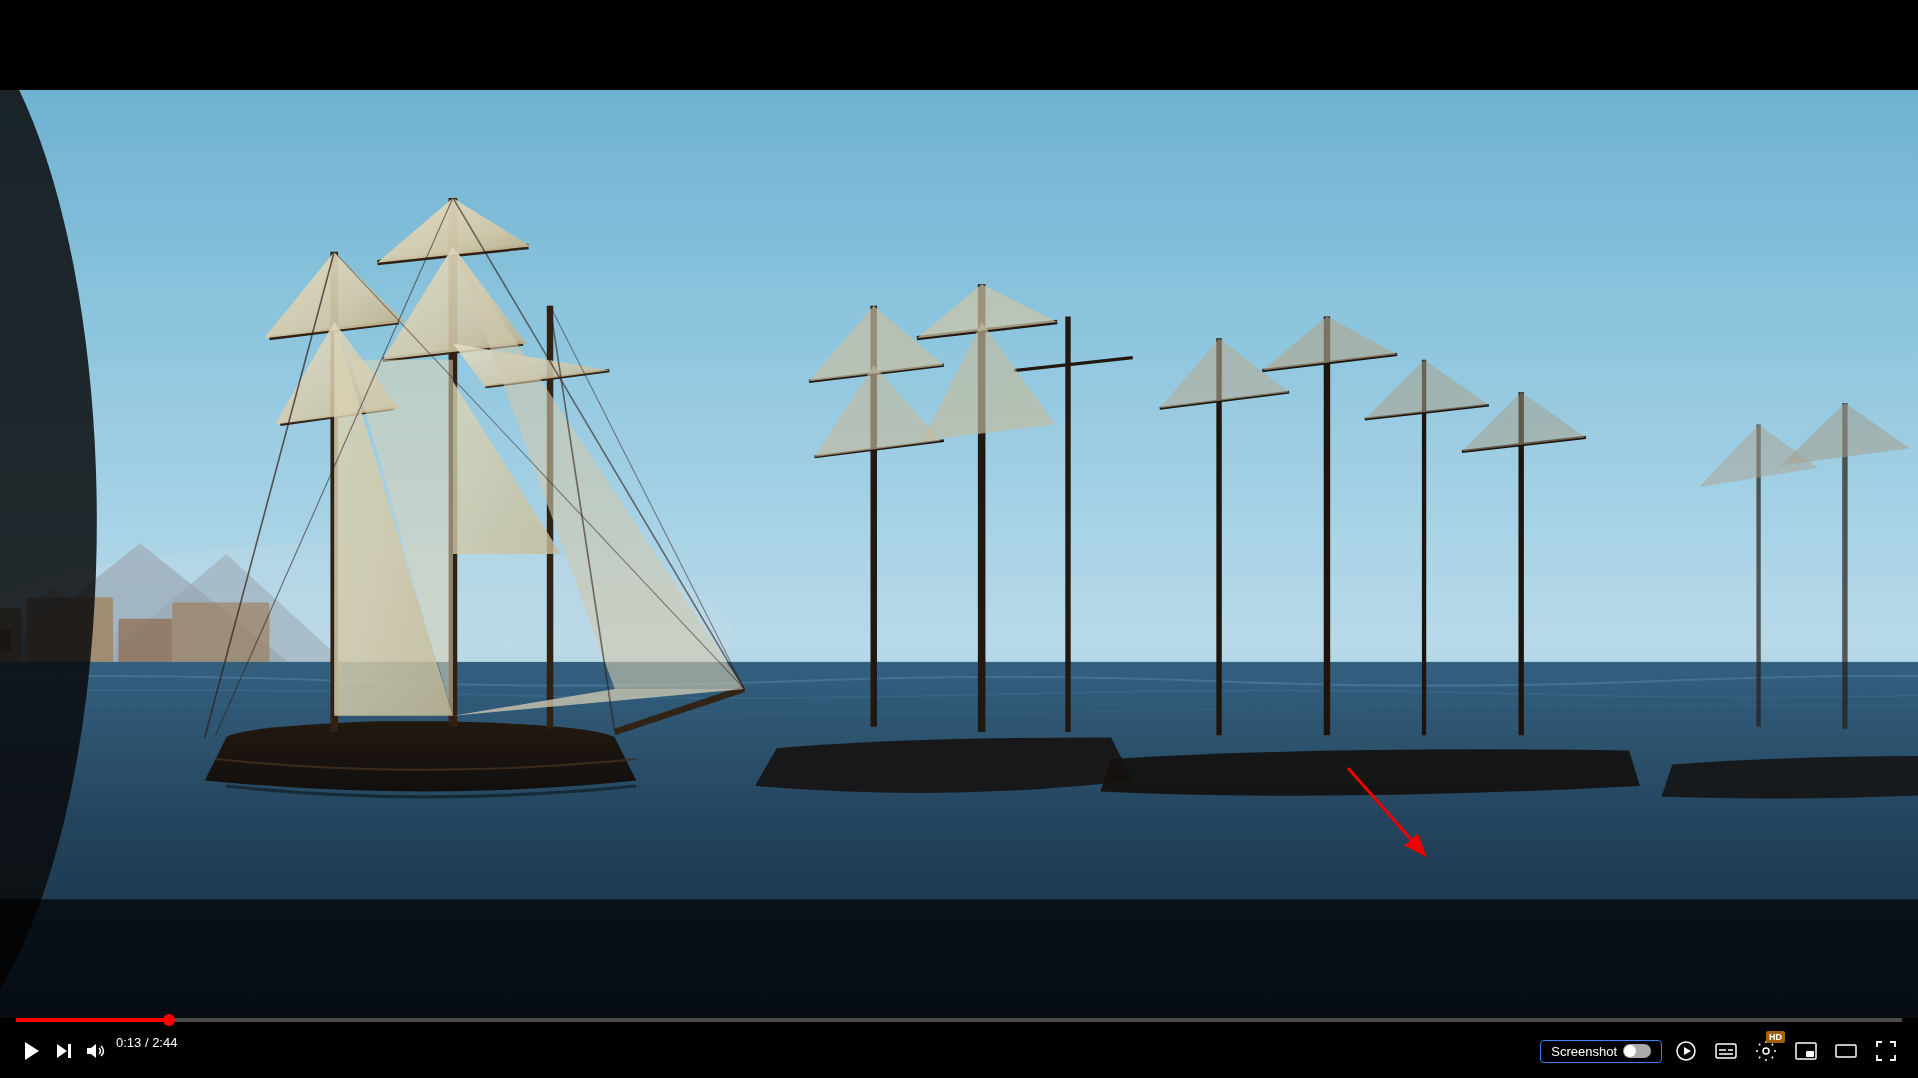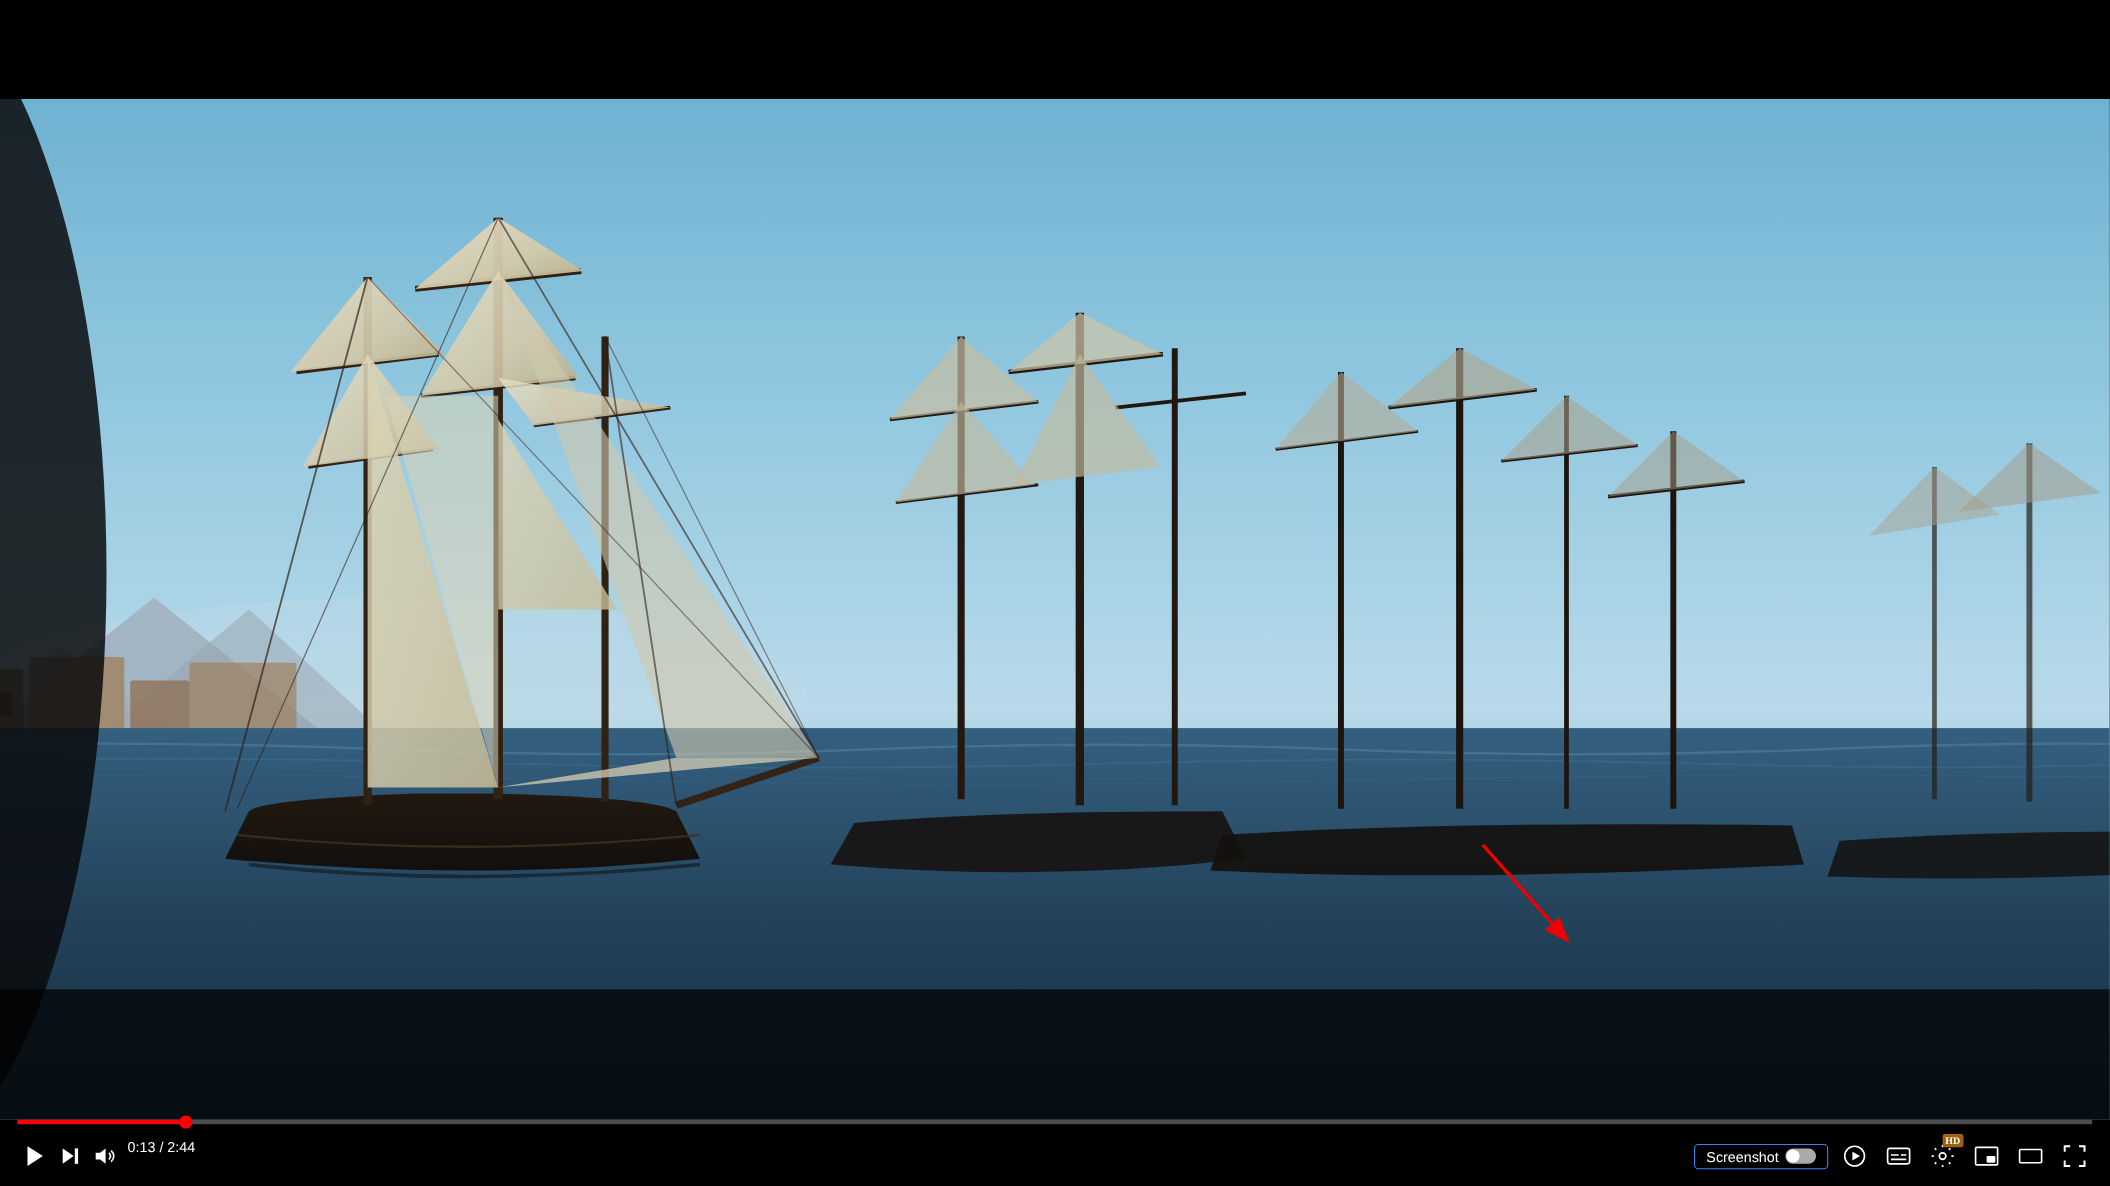--- a/index.html
+++ b/index.html
@@ -221,21 +221,21 @@
     .hd-badge {
       background: #a16207;
       color: #fff;
       font-size: 9px;
       font-weight: bold;
       padding: 1px 3px;
       border-radius: 2px;
       position: absolute;
       top: -4px;
       right: -3px;
-      font-family: Liberation Serif, serif;
+      font-family: Liberation Sans, sans-serif;
     }
 
     .icon-btn-wrap {
       position: relative;
     }
 
     .volume-icon, .settings-icon, .theater-icon, .fullscreen-icon, .miniplayer-icon, .captions-icon, .play-icon-btn, .next-icon, .speed-icon {
       width: 24px;
       height: 24px;
     }

